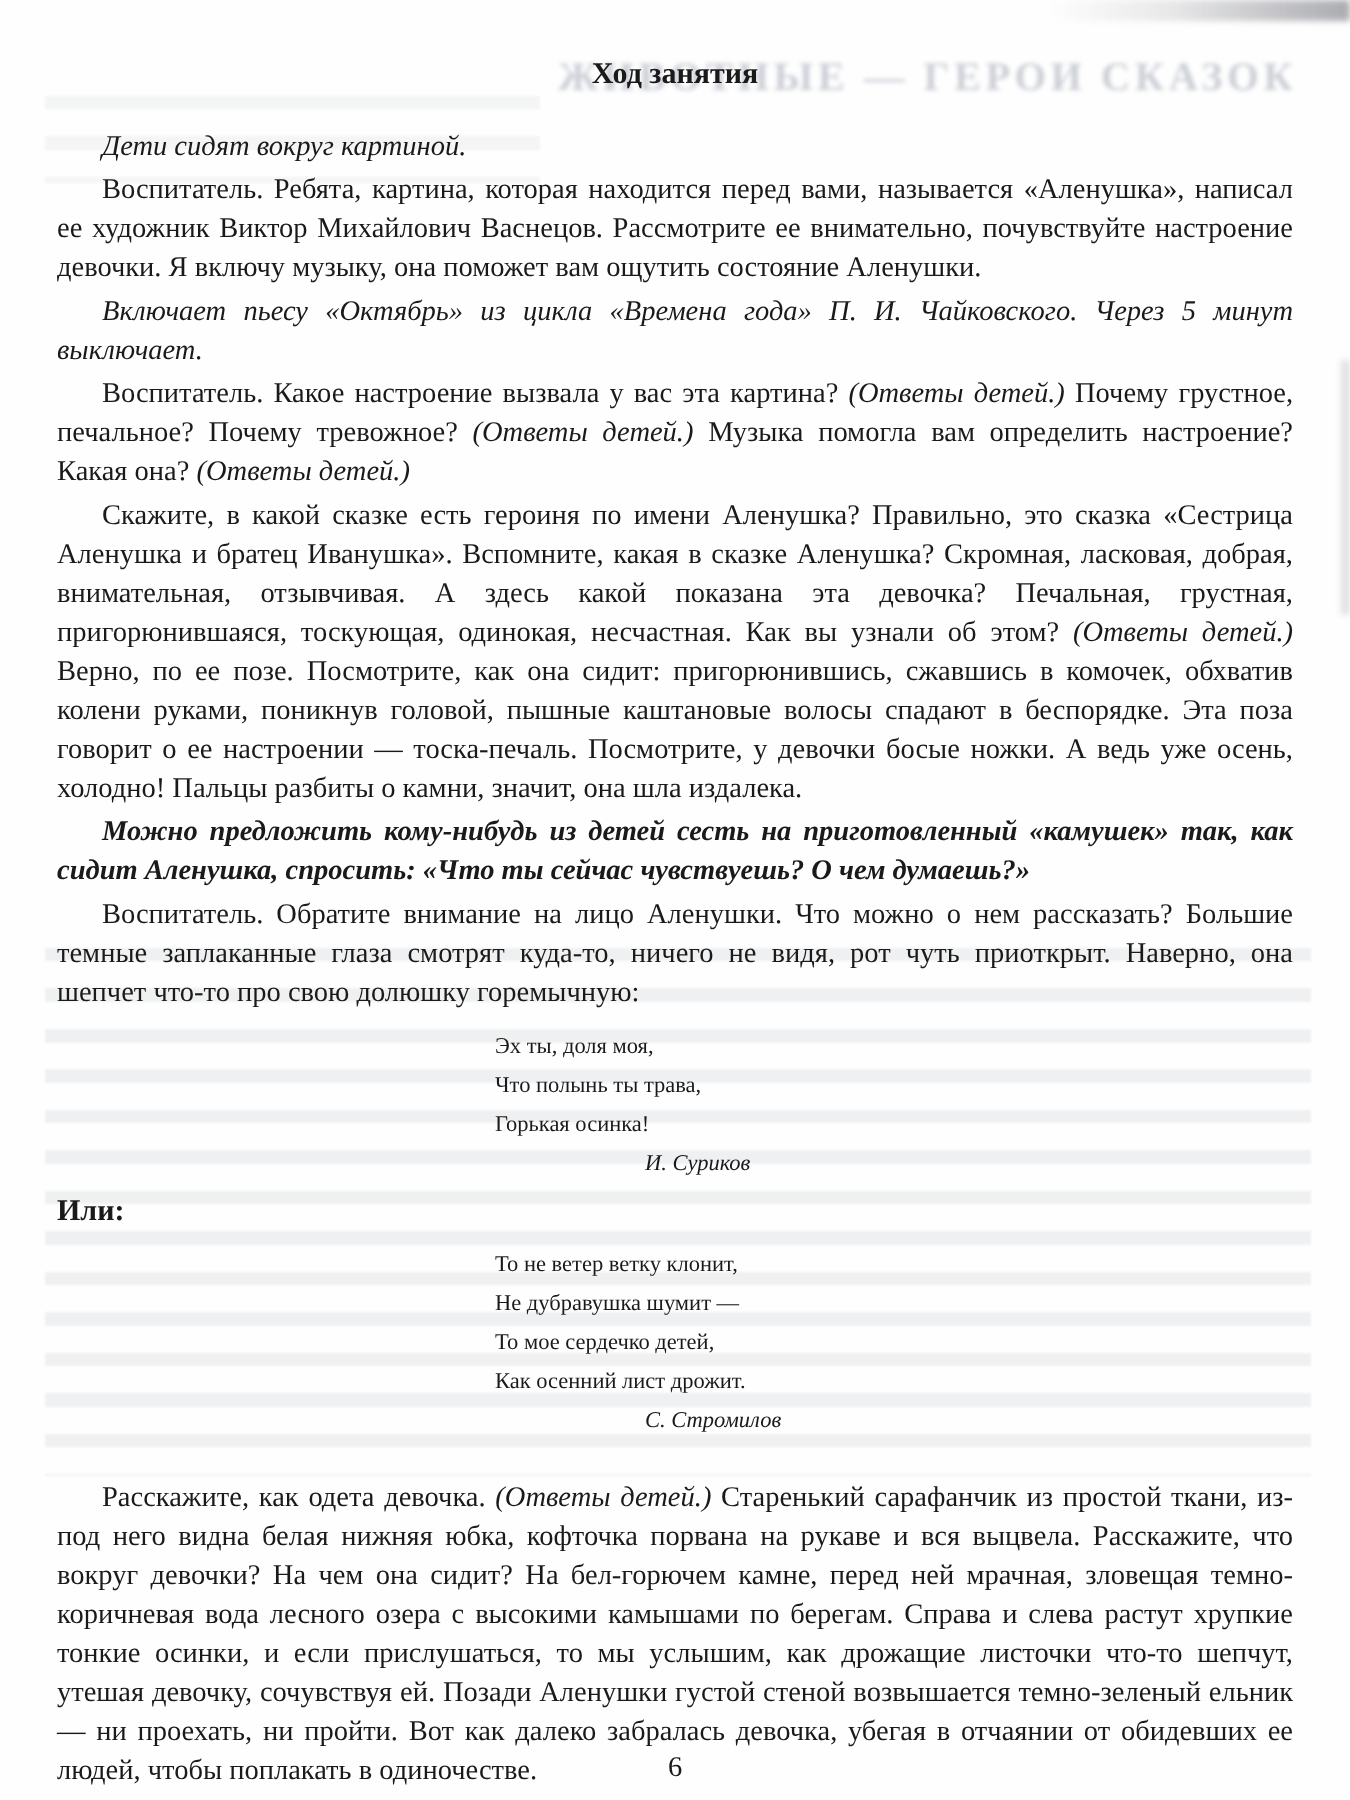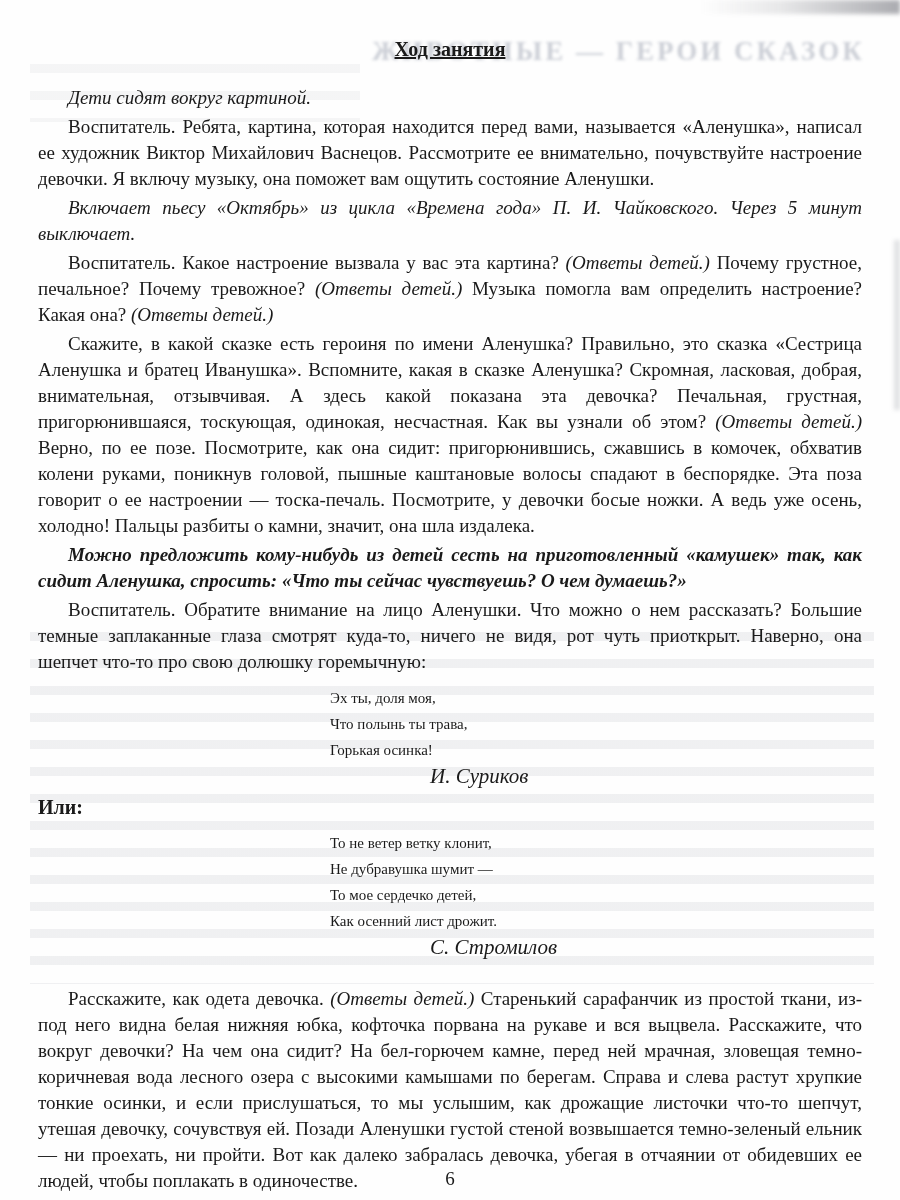--- a/index.html
+++ b/index.html
@@ -70,21 +70,20 @@
     height: 352px;
     opacity: 0.85;
   }
   
   .title {
     font-size: 20px;
     font-weight: bold;
     text-align: center;
     margin: 4px 0 24px 0;
     position: relative;
-    text-decoration: underline;
   }
   .para {
     font-size: 19px;
     line-height: 26px;
     text-align: justify;
     text-indent: 30px;
     margin: 0 0 3px 0;
     position: relative;
   }
   .italic { font-style: italic; }
@@ -93,21 +92,21 @@
   .poem {
     margin: 10px 0 0 292px;
     font-size: 15px;
     font-weight: normal;
     line-height: 26px;
     position: relative;
   }
   .poem-line { white-space: nowrap; }
   .poem-author {
     margin: 0 0 5px 392px;
-    font-size: 21px;
+    font-size: 15px;
     font-style: italic;
     line-height: 26px;
     position: relative;
   }
   .or-label {
     font-size: 20px;
     font-weight: bold;
     line-height: 26px;
     margin: 3px 0 2px 0;
     position: relative;

